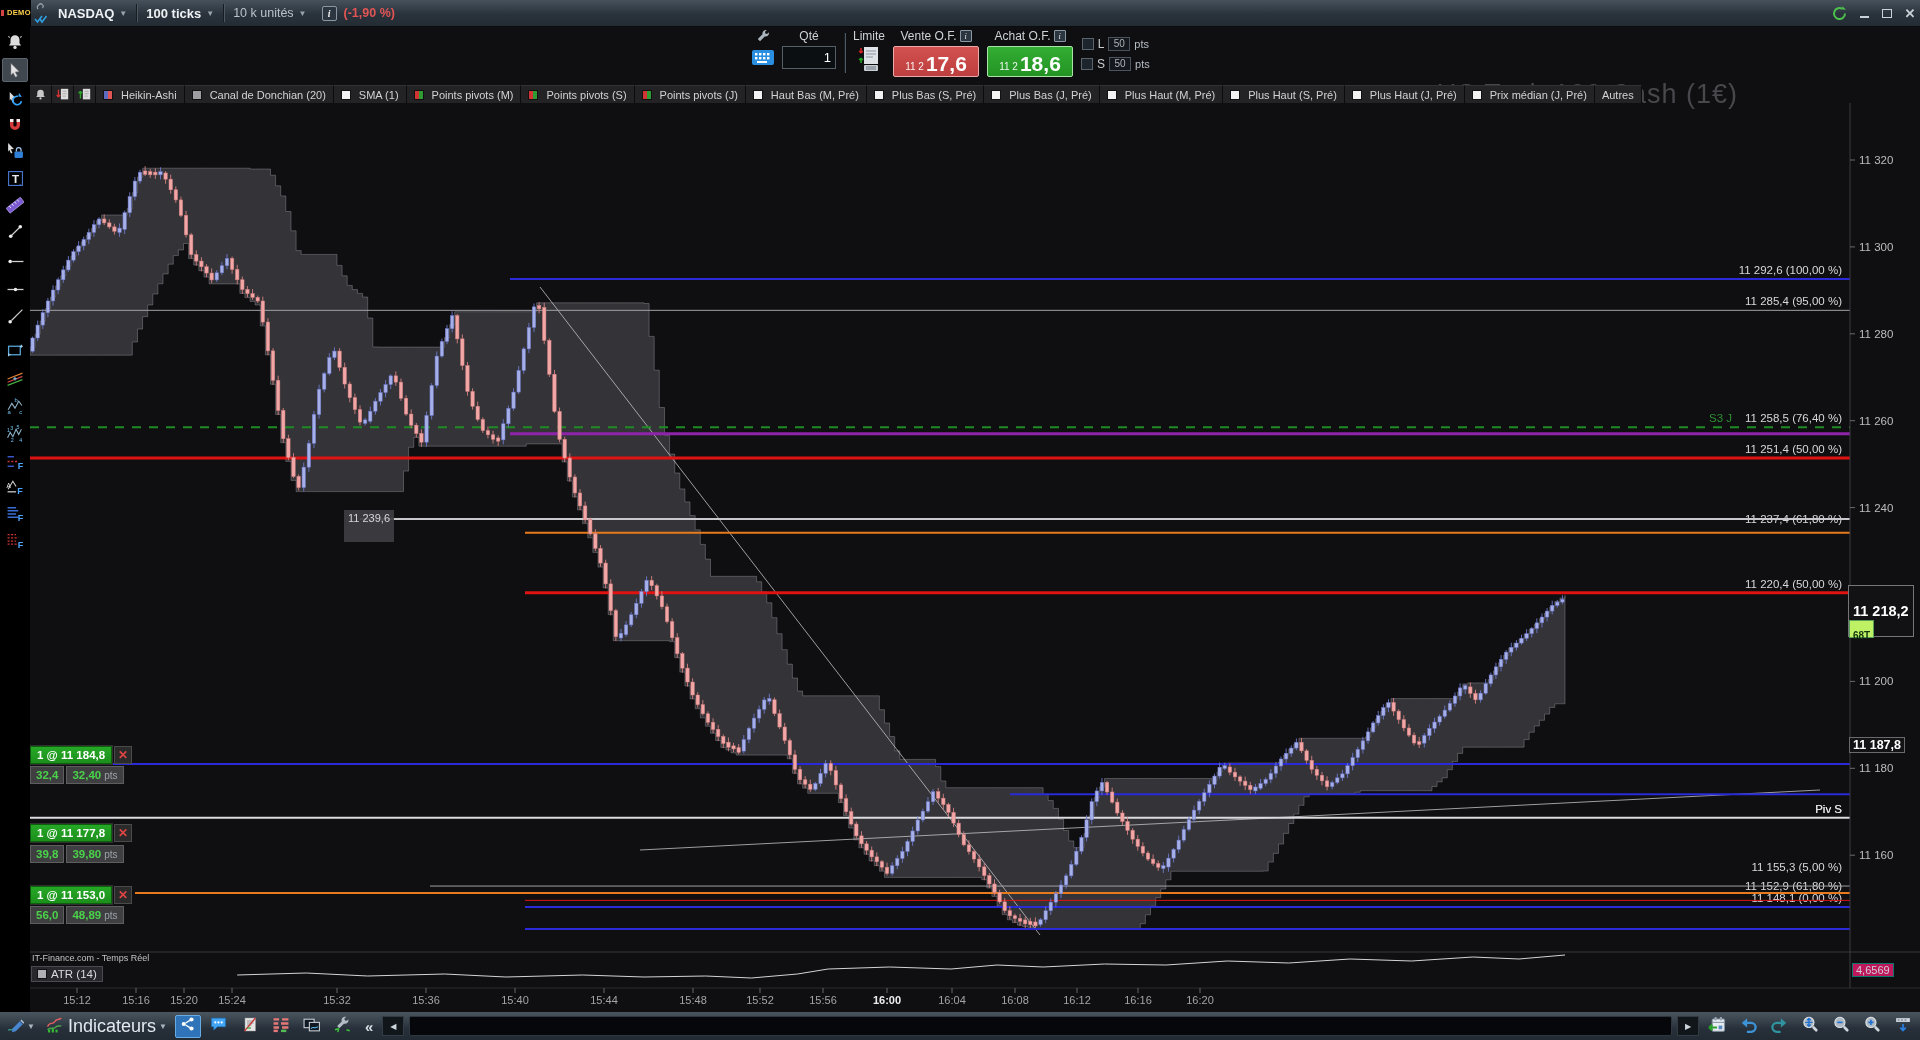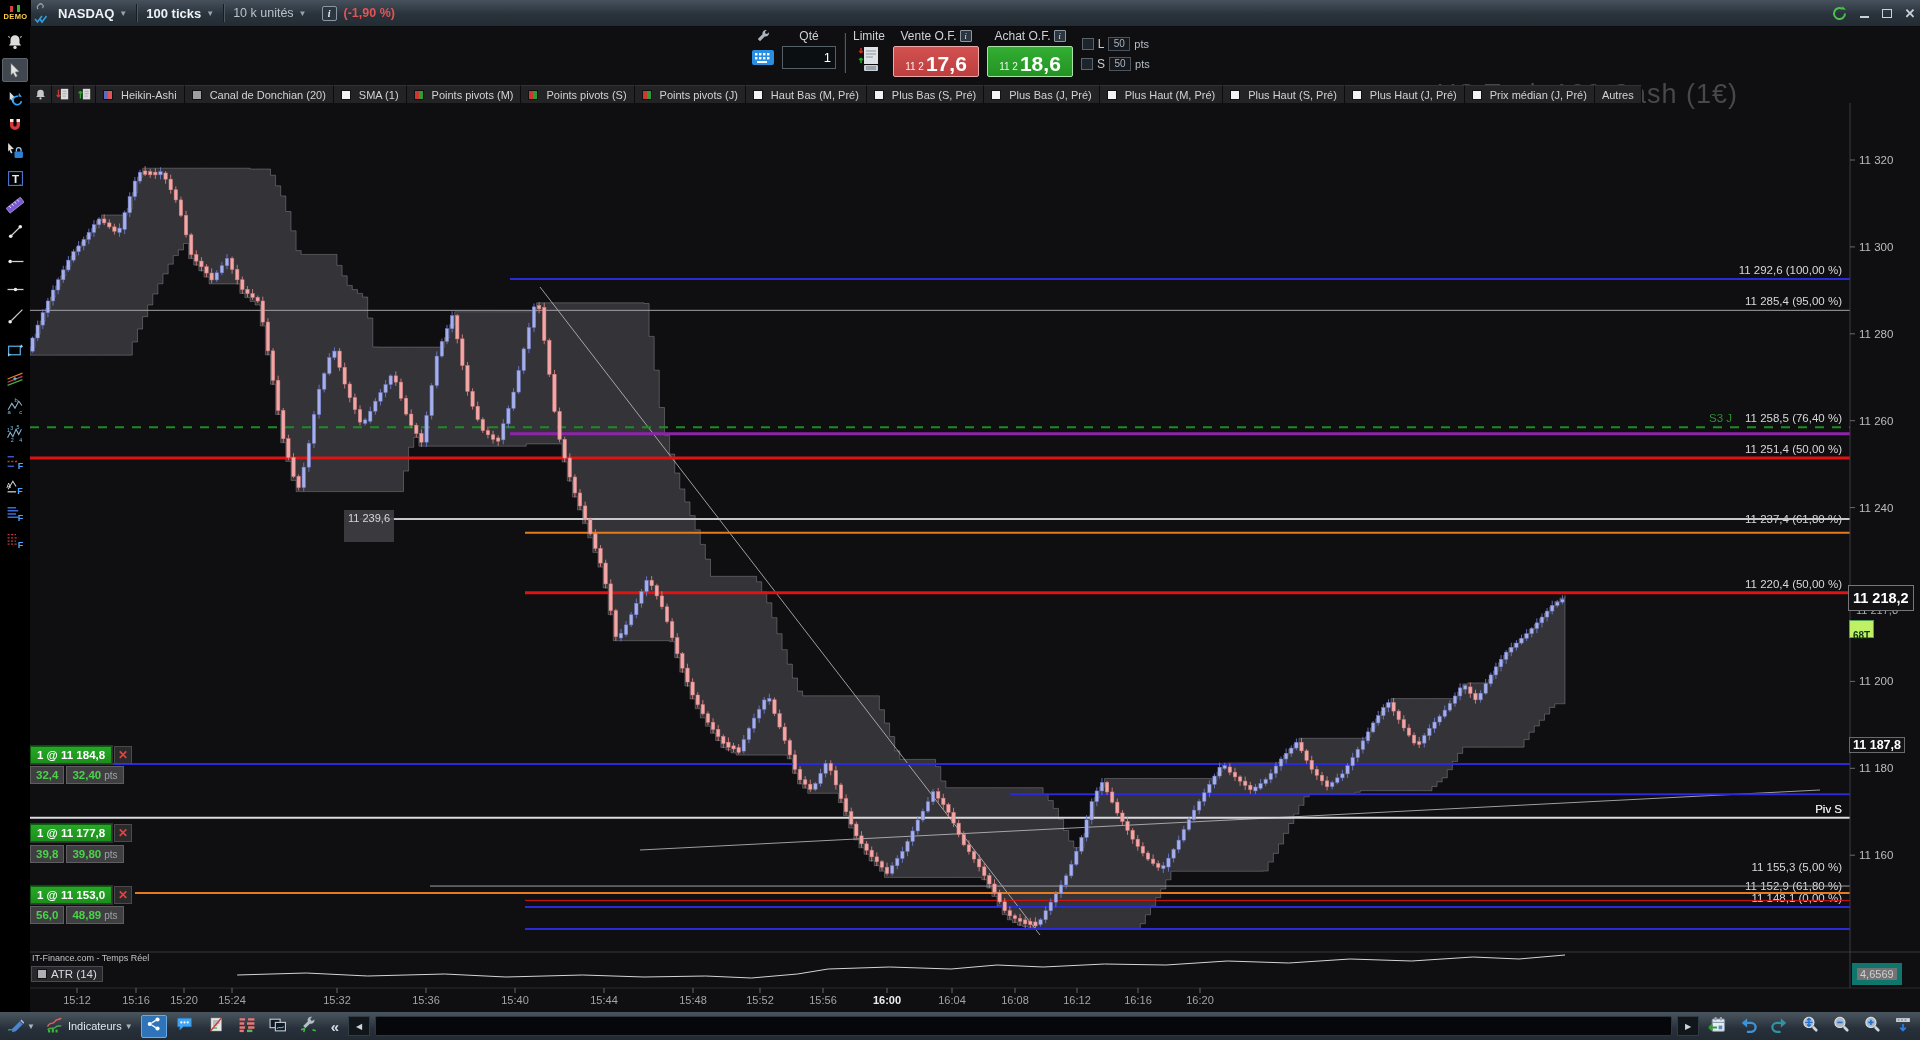--- a/index.html
+++ b/index.html
@@ -1,20 +1,20 @@
 <!DOCTYPE html>
 <html><head>
 <meta charset="utf-8">
 <style>
 *{margin:0;padding:0;box-sizing:border-box}
 html,body{width:1920px;height:1040px;overflow:hidden}
 body{background:#0e0e10;font-family:"Liberation Sans",sans-serif;position:relative;color:#ddd}
 
 #topbar{position:absolute;left:0;top:0;width:1920px;height:27px;background:linear-gradient(#46515c,#2a333c 55%,#232b33);border-bottom:1px solid #0a0d10;display:flex;align-items:center;z-index:30}
-.demo{width:31px;height:27px;background:#000;display:flex;flex-direction:column;align-items:center;justify-content:center;gap:0}
+.demo{width:31px;height:27px;background:#000;display:flex;flex-direction:row;align-items:center;justify-content:center;gap:0}
 .demo .demo-txt{color:#ffd24a;font-size:7.5px;font-weight:bold;letter-spacing:.4px;line-height:8px}
 .tb-mini{display:flex;flex-direction:column;align-items:center;justify-content:center;width:18px;gap:1px}
 .tb-item{display:flex;align-items:center;gap:5px;padding:0 9px;color:#eef1f4;font-size:13px;font-weight:bold;height:100%;cursor:default}
 .tb-item.dim{color:#bac2c9;font-weight:normal;font-size:12.5px}
 .caret{font-size:8px;color:#9aa4ad}
 .tb-sep{width:1px;height:18px;background:#161c22;box-shadow:1px 0 0 #4d5861}
 .info-box{width:15px;height:15px;border:1px solid #8b98a4;background:#2c3641;color:#f0f0f0;font-size:10px;font-weight:bold;display:flex;align-items:center;justify-content:center;border-radius:2px;font-family:"Liberation Serif",serif;font-style:italic;margin-left:6px}
 .change{color:#e25555;font-size:12.5px;font-weight:bold;margin-left:7px}
 #win-controls{position:absolute;right:3px;top:0;height:27px;display:flex;align-items:center;gap:9px}
 .wc{color:#c9d1d8;font-size:11px;display:flex;align-items:center;justify-content:center;width:14px;height:14px}
@@ -48,33 +48,33 @@
 .pts-in{width:22px;height:14px;background:#14181c;border:1px solid #4a545e;color:#aab2ba;font-size:10px;text-align:center;line-height:12px}
 .pts-lab{color:#b6bec6;font-size:11px}
 .mini-info{width:12px;height:12px;border:1px solid #8b98a4;background:#2c3641;color:#eee;font-size:8px;font-style:italic;font-family:"Liberation Serif",serif;display:inline-flex;align-items:center;justify-content:center;border-radius:1px}
 
 .pos-row{position:absolute;left:30px;display:flex;z-index:6}
 .pos-chip{background:linear-gradient(#26a826,#1c8f1c);border:1px solid #0d5e0d;outline:1px solid #303030;color:#fff;font-weight:bold;font-size:11.5px;padding:0 6px;height:18px;display:inline-flex;align-items:center;white-space:nowrap}
 .pos-x{background:#2a2a2a;border:1px solid #4a4a4a;color:#e04545;font-weight:bold;font-size:12px;width:18px;height:18px;display:inline-flex;align-items:center;justify-content:center;margin-left:2px;cursor:pointer}
 .pnl-cell{background:#3f3f41;border:1px solid #5e5e60;color:#4ad24a;font-weight:bold;font-size:11.5px;padding:0 5px;height:18px;display:inline-flex;align-items:center;gap:3px;margin-right:2px;white-space:nowrap}
 .pnl-unit{color:#9aa2a8;font-weight:normal;font-size:10px}
 
-#curbox{position:absolute;left:1848px;top:585px;background:#121214;border:1px solid #76767a;color:#fff;font-weight:bold;font-size:14.5px;padding:4px 4px;z-index:7;white-space:nowrap}
+#curbox{position:absolute;left:1848px;top:585px;background:#121214;border:1px solid #76767a;color:#fff;font-weight:bold;font-size:14.5px;padding:17px 4px;z-index:7;white-space:nowrap}
 #prevprice{position:absolute;left:1856px;top:604px;color:#ababaf;font-size:11px;z-index:6}
 #tickbadge{position:absolute;left:1849px;top:620px;background:#bef264;border:1px solid #58a058;color:#123410;font-size:10px;font-weight:bold;padding:8px 3px;height:15px;line-height:14px;z-index:7}
 #midbox{position:absolute;left:1849px;top:737px;background:#131315;border:1px solid #6a6a6e;color:#fff;font-weight:bold;font-size:12.5px;padding:0 3px;z-index:7;white-space:nowrap}
-#atrval{position:absolute;left:1852px;top:963px;background:#737373;border:5px solid #0f766e;color:#cfcfd4;font-size:11px;padding:0 3px;z-index:7}
+#atrval{position:absolute;left:1852px;top:963px;background:#be185d;border:1px solid #0f766e;color:#cfcfd4;font-size:11px;padding:0 3px;z-index:7}
 #notechip{position:absolute;left:344px;top:510px;background:rgba(62,62,66,.92);color:#d6d6da;font-size:11px;padding:0 4px;height:32px;line-height:16px;z-index:6}
 #srcline{position:absolute;left:32px;top:953px;color:#c2c2c6;font-size:9px;z-index:6}
 #atrchip{position:absolute;left:31px;top:966px;background:#28282c;border:1px solid #4a4a50;display:flex;align-items:center;gap:4px;padding:1px 5px;font-size:11.5px;color:#dadade;z-index:6}
 
 #bottombar{position:absolute;left:0;top:1012px;width:1920px;height:28px;background:linear-gradient(#4a565f,#27303a 60%,#222a33);display:flex;align-items:center;padding:0 4px;gap:5px;z-index:30}
 .bb-chip{height:23px;min-width:26px;display:flex;align-items:center;justify-content:center;border-radius:2px;gap:3px;padding:0 3px}
 .bb-chip.sel{background:#2f74b8;border:1px solid #6aaae2}
-.bb-lab{color:#e2e8ee;font-size:11px}
+.bb-lab{color:#e2e8ee;font-size:18px}
 .bb-caret{font-size:8px;color:#aab4bd}
 .bb-track{flex:1;height:20px;background:#05070a;border:1px solid #2e363e;border-radius:2px}
 .bb-arrow{width:22px;height:20px;background:#11161b;border:1px solid #333c44;color:#cdd5dc;font-size:8px;display:flex;align-items:center;justify-content:center;cursor:pointer}
 .chev{color:#d5dde3;font-size:15px;font-weight:bold;padding:0 4px}
 </style>
 </head>
 <body>
 
 <div id="chartbg"></div>
 <div id="watermark">US Tech 100 Cash (1€)</div>

